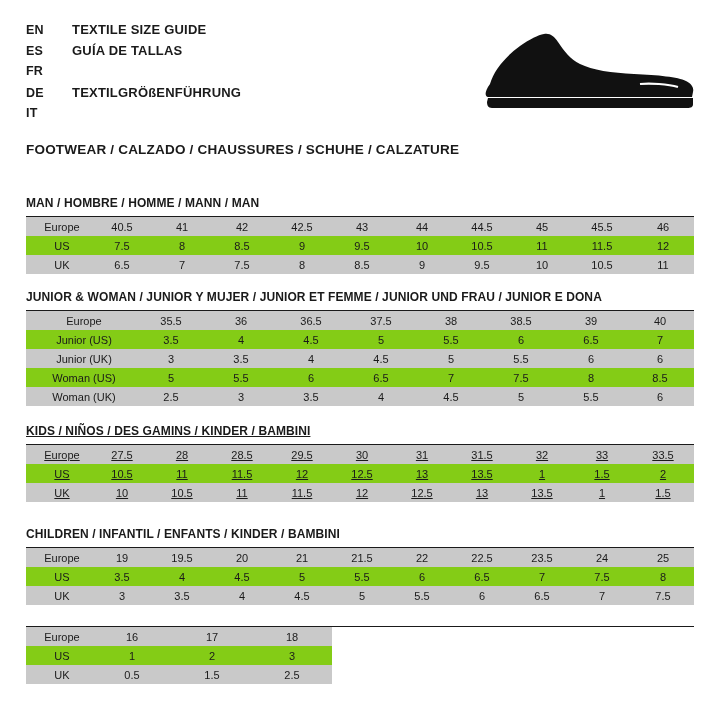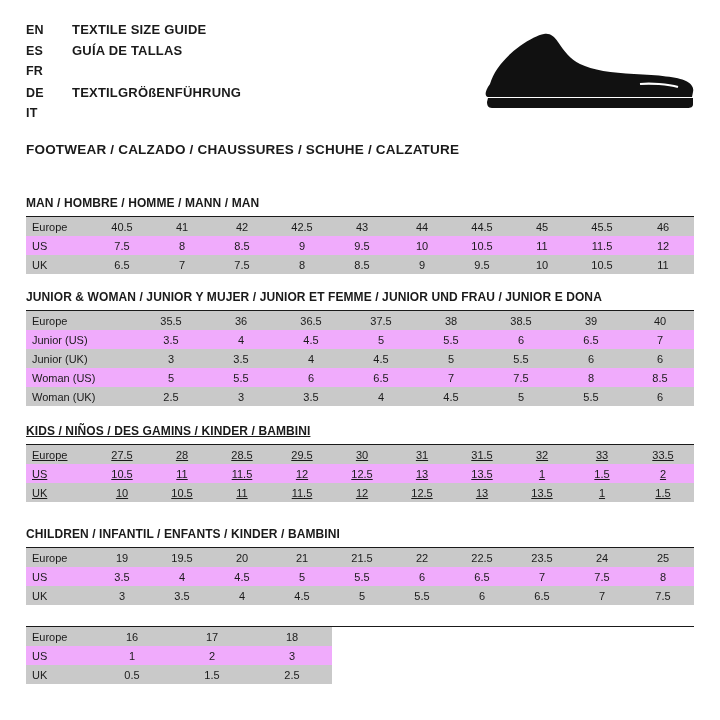--- a/index.html
+++ b/index.html
@@ -81,25 +81,25 @@
   }
   table.size td {
     height: 19px;
     padding: 0;
     text-align: center;
     vertical-align: middle;
     font-size: 11px;
     color: #1a1a1a;
   }
   table.size td.rowlabel {
-    text-align: left;
+    text-align: center;
     padding-left: 6px;
   }
   tr.shaded td { background: #c9c9c9; }
-  tr.plain td { background: #f0abfc; margin-left: 37px; }
+  tr.plain td { background: #84cc16; margin-left: 37px; }
   .divider {
     border-top: 1px solid #1a1a1a;
     width: 100%;
   }
 </style>
 </head>
 <body>
 
 <div id="page">
 

